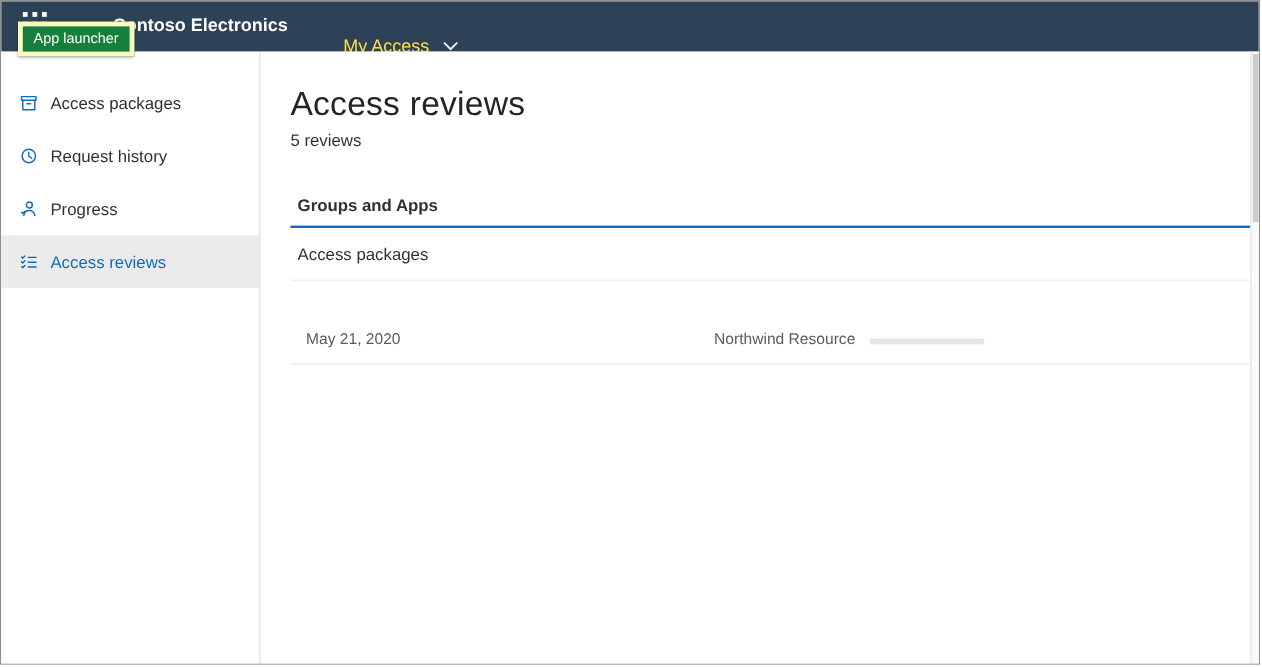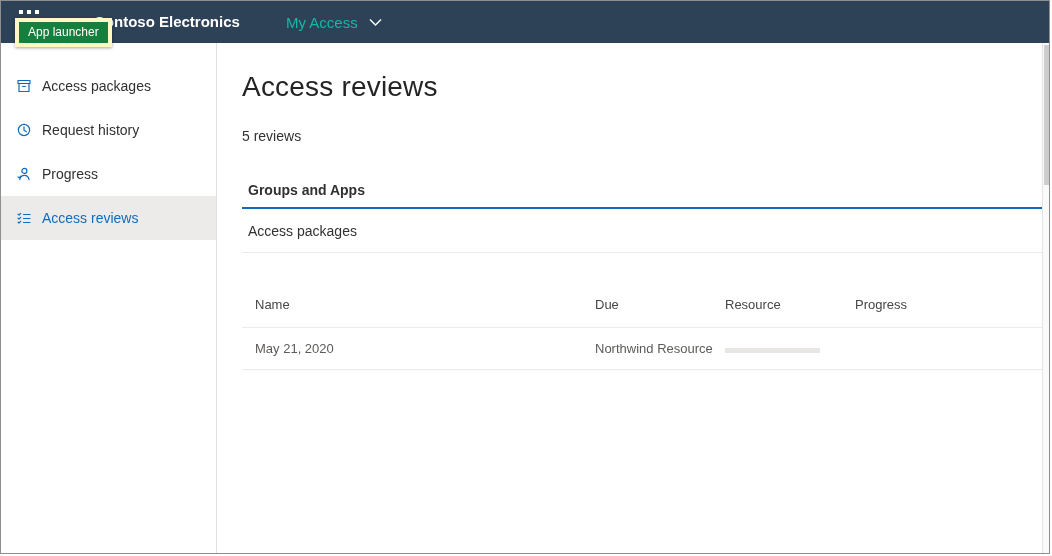--- a/index.html
+++ b/index.html
@@ -34,24 +34,24 @@
   .waffle span { width: 4px; height: 4px; background: #ffffff; }
   .org-name {
     position: absolute; left: 93px; top: 0;
     line-height: 42px;
     color: #ffffff;
     font-size: 15px;
     font-weight: 600;
     white-space: nowrap;
   }
   .nav-item {
-    position: absolute; left: 285px; top: 0;
+    position: absolute; left: 285px; top: 16px;
     height: 42px;
     display: flex; align-items: center; gap: 11px;
-    color: #14b8a6; font-size: 15px;
+    color: #fde047; font-size: 15px;
     cursor: pointer;
   }
   .tooltip {
     position: absolute; left: 14px; top: 17px;
     background: #15803d;
     border: 4px solid #fef9c3;
     color: #ffffff;
     font-size: 12px;
     padding: 3px 9px 4px;
     white-space: nowrap;
@@ -86,21 +86,21 @@
     padding: 28px 0 0 24px;
   }
   .page-title {
     margin: 0;
     font-size: 28px;
     font-weight: 400;
     color: #252423;
     letter-spacing: .2px;
   }
   .review-count {
-    margin-top: 25px;
+    margin-top: 6px;
     font-size: 14px;
     color: #323130;
   }
   .tabs {
     margin-top: 38px;
     display: flex;
     gap: 14px;
     flex-direction: column;
   }
   .tab {
@@ -228,26 +228,20 @@
     <h1 class="page-title">Access reviews</h1>
     <div class="review-count">5 reviews</div>
 
     <div class="tabs">
       <div class="tab active">Groups and Apps</div>
       <div class="tab">Access packages</div>
     </div>
     <div class="tabs-divider"></div>
 
     <div class="table">
-      <div class="trow thead">
-        <div>Name</div>
-        <div>Due</div>
-        <div>Resource</div>
-        <div>Progress</div>
-      </div>
       <div class="trow tdata">
         <div class="cell-muted">May 21, 2020</div>
         <div class="cell-muted">Northwind Resource</div>
         <div class="progress-cell">
           <span class="progress-track">
             <span class="progress-fill" style="width: 0%;"></span>
           </span>
         </div>
       </div>
     </div>

